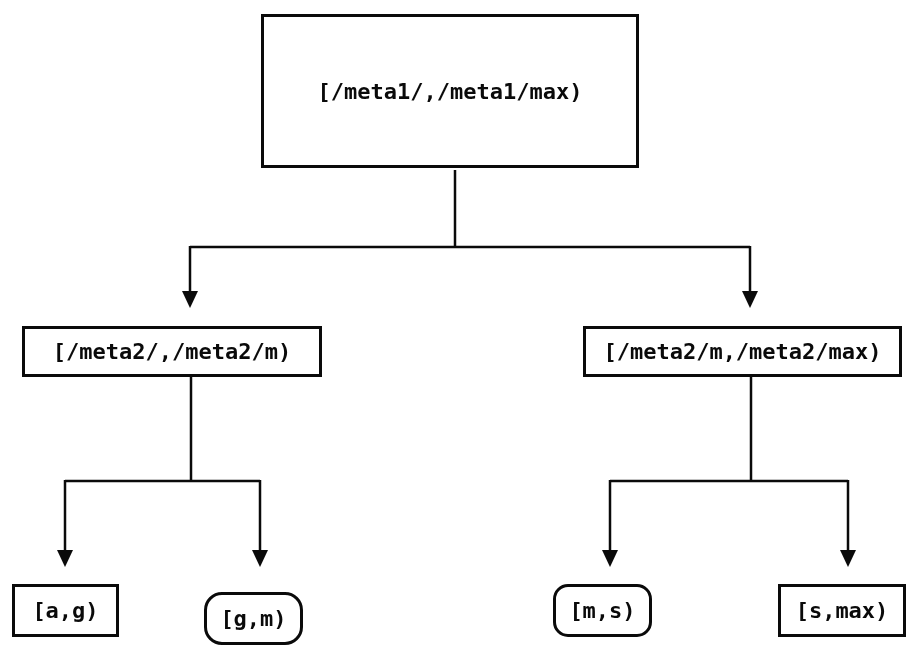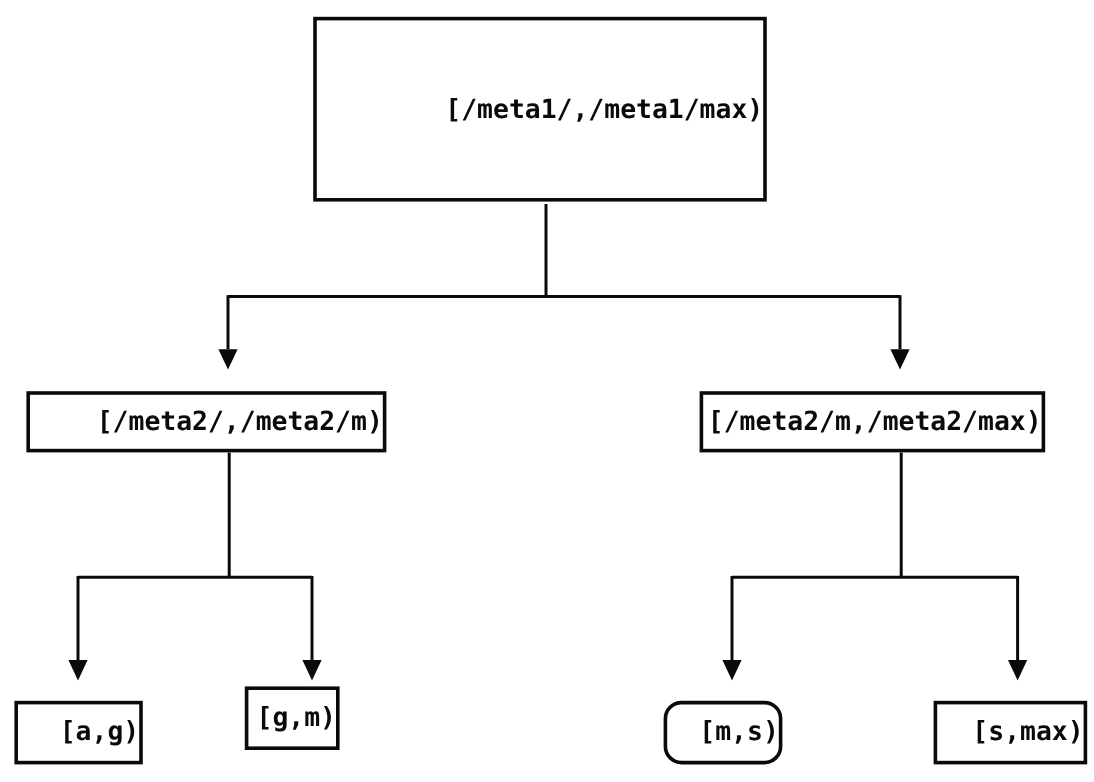--- a/index.html
+++ b/index.html
@@ -22,33 +22,33 @@
     width: 912px;
     height: 652px;
   }
   .node {
     position: absolute;
     box-sizing: border-box;
     border: 3px solid #0a0a0a;
     background: #ffffff;
     display: flex;
     align-items: center;
-    justify-content: flex-end;
+    justify-content: center;
     color: #0a0a0a;
     font-family: "DejaVu Sans Mono", "Liberation Mono", monospace;
     font-size: 22px;
     font-weight: bold;
     white-space: nowrap;
     letter-spacing: 0px;
   }
   .node-root   { left: 261px; top: 14px;  width: 378px; height: 154px; }
   .node-left   { left: 22px;  top: 326px; width: 300px; height: 51px;  }
-  .node-right  { left: 583px; top: 326px; width: 288px; height: 51px;  }
+  .node-right  { left: 583px; top: 326px; width: 319px; height: 51px;  }
   .node-leaf-ag   { left: 12px;   top: 584px; width: 107px;  height: 53px; }
-  .node-leaf-gm   { left: 204px; top: 572px; width: 79px;  height: 53px; }
+  .node-leaf-gm   { left: 204px; top: 592px; width: 99px;  height: 53px; border-radius: 18px; }
   .node-leaf-ms   { left: 553px; top: 584px; width: 99px;  height: 53px; border-radius: 15px; }
   .node-leaf-smax { left: 778px; top: 584px; width: 128px; height: 53px; }
   .edge-stroke {
     stroke: #0a0a0a;
     stroke-width: 2.5;
     fill: none;
   }
   .arrowhead {
     fill: #0a0a0a;
     stroke: none;

